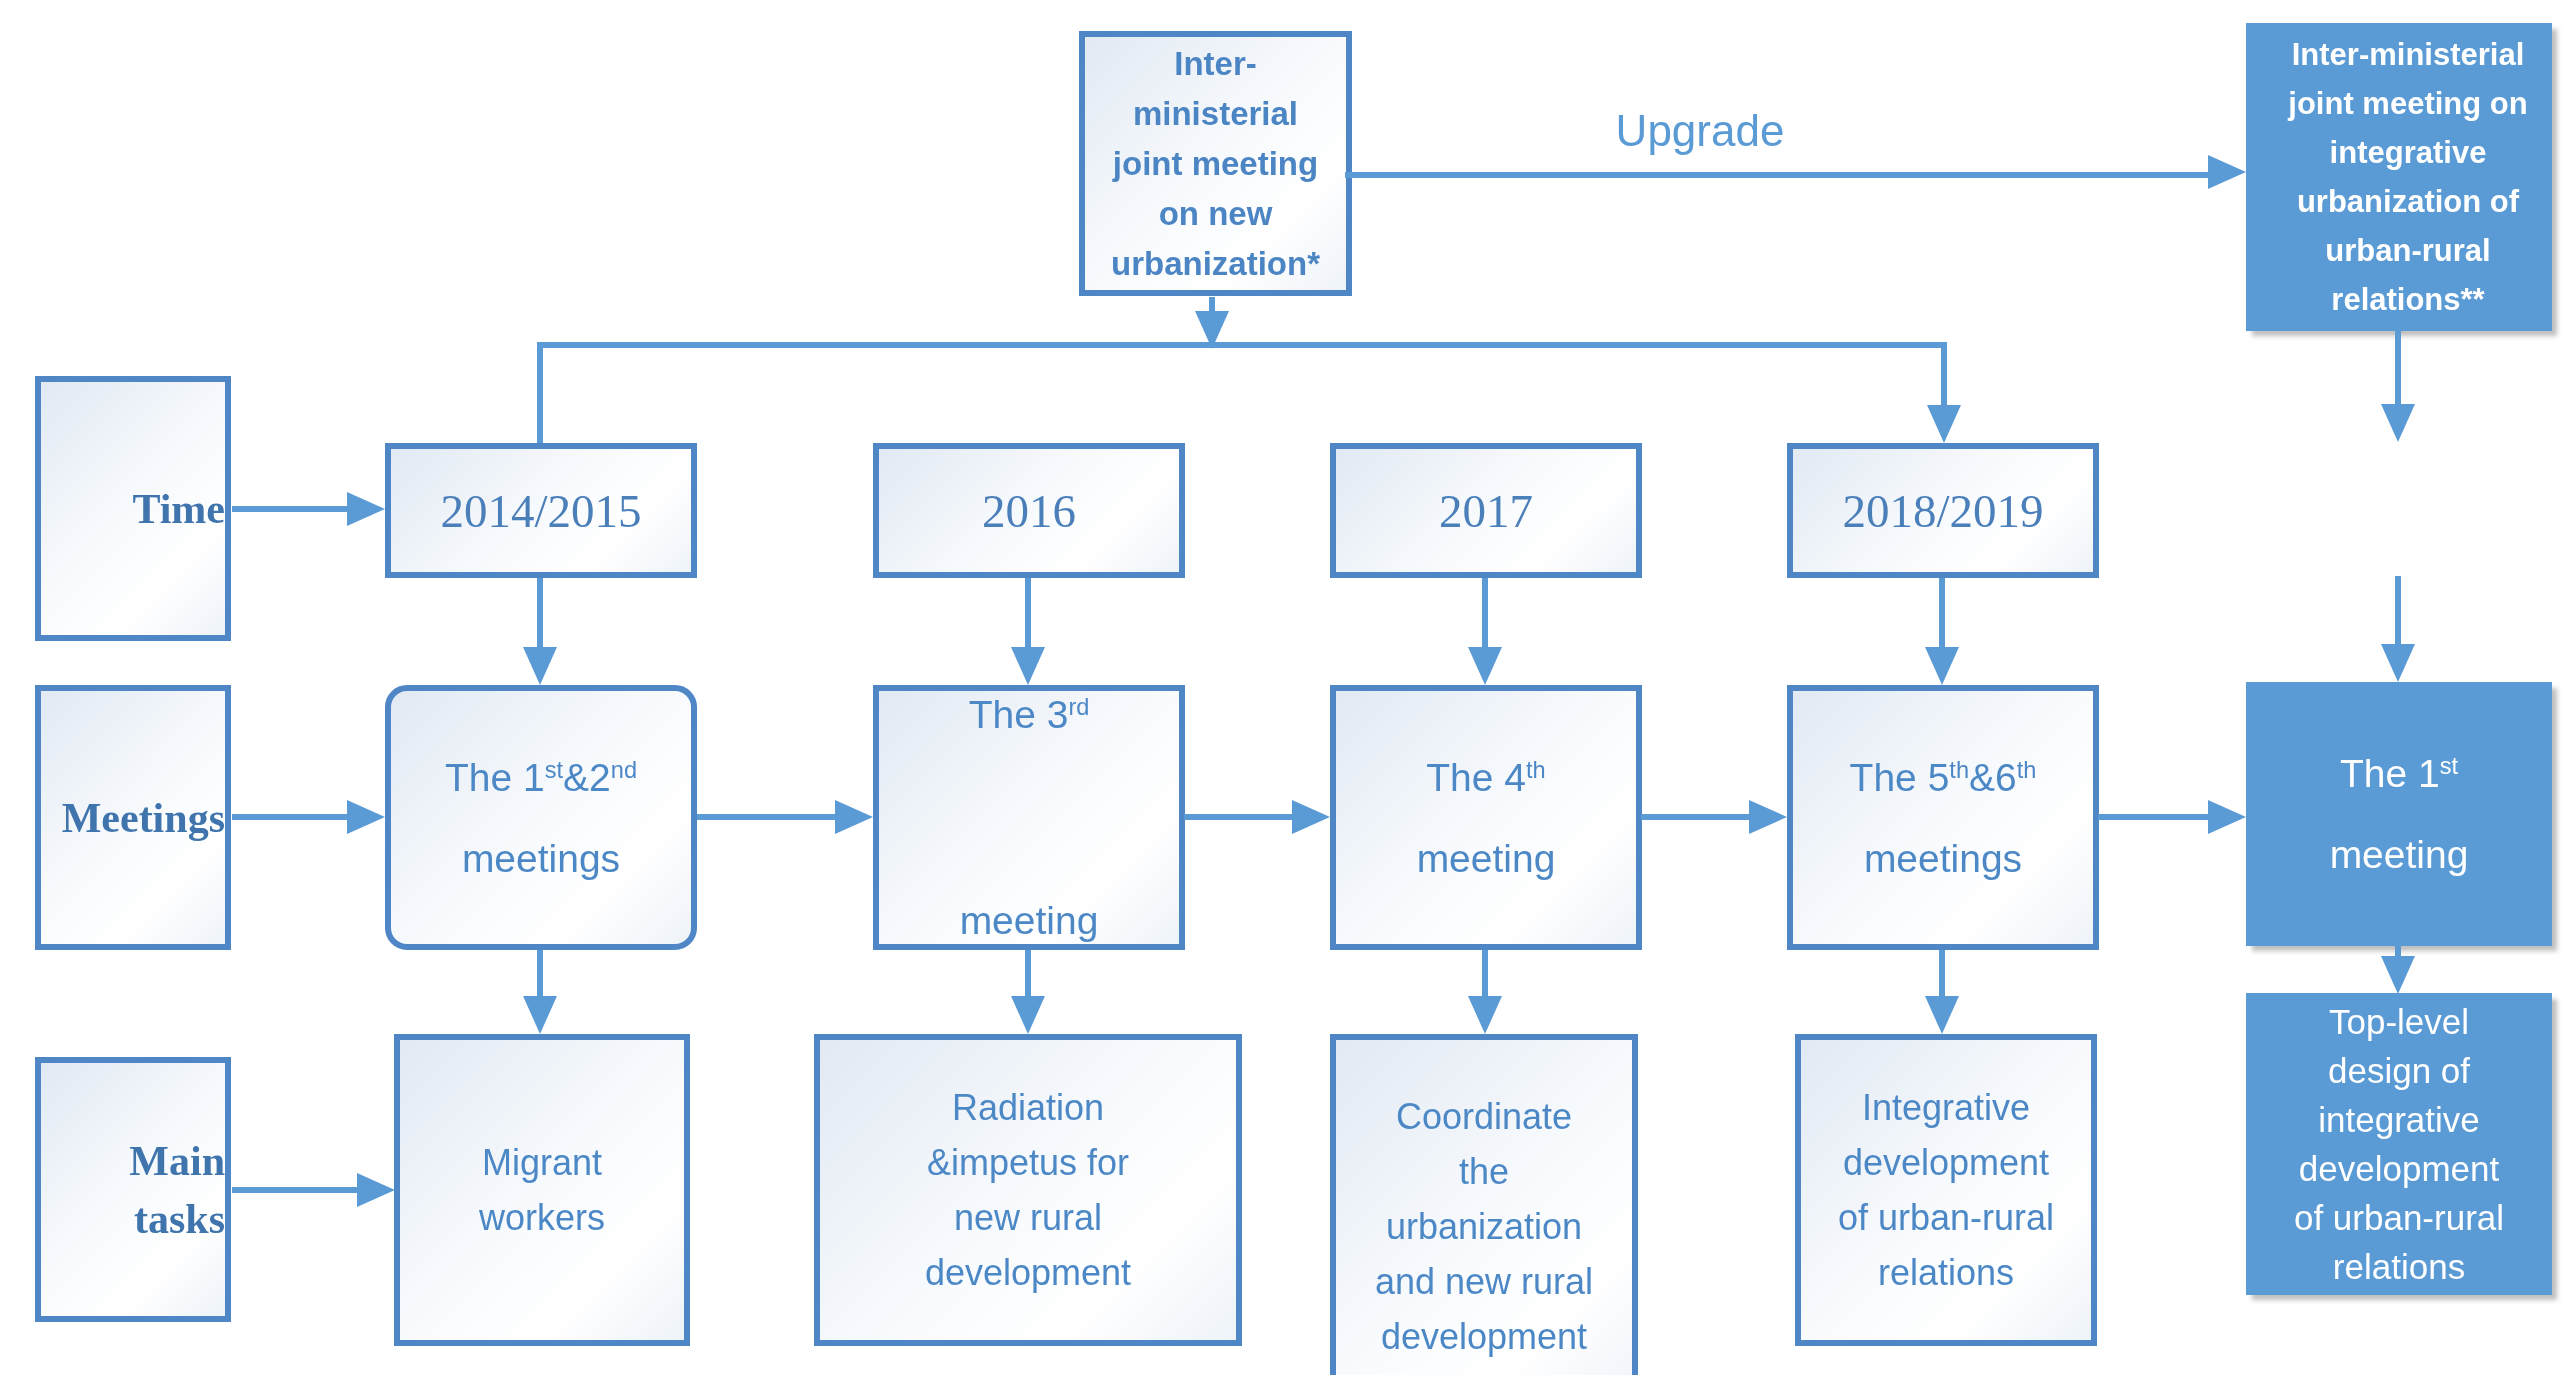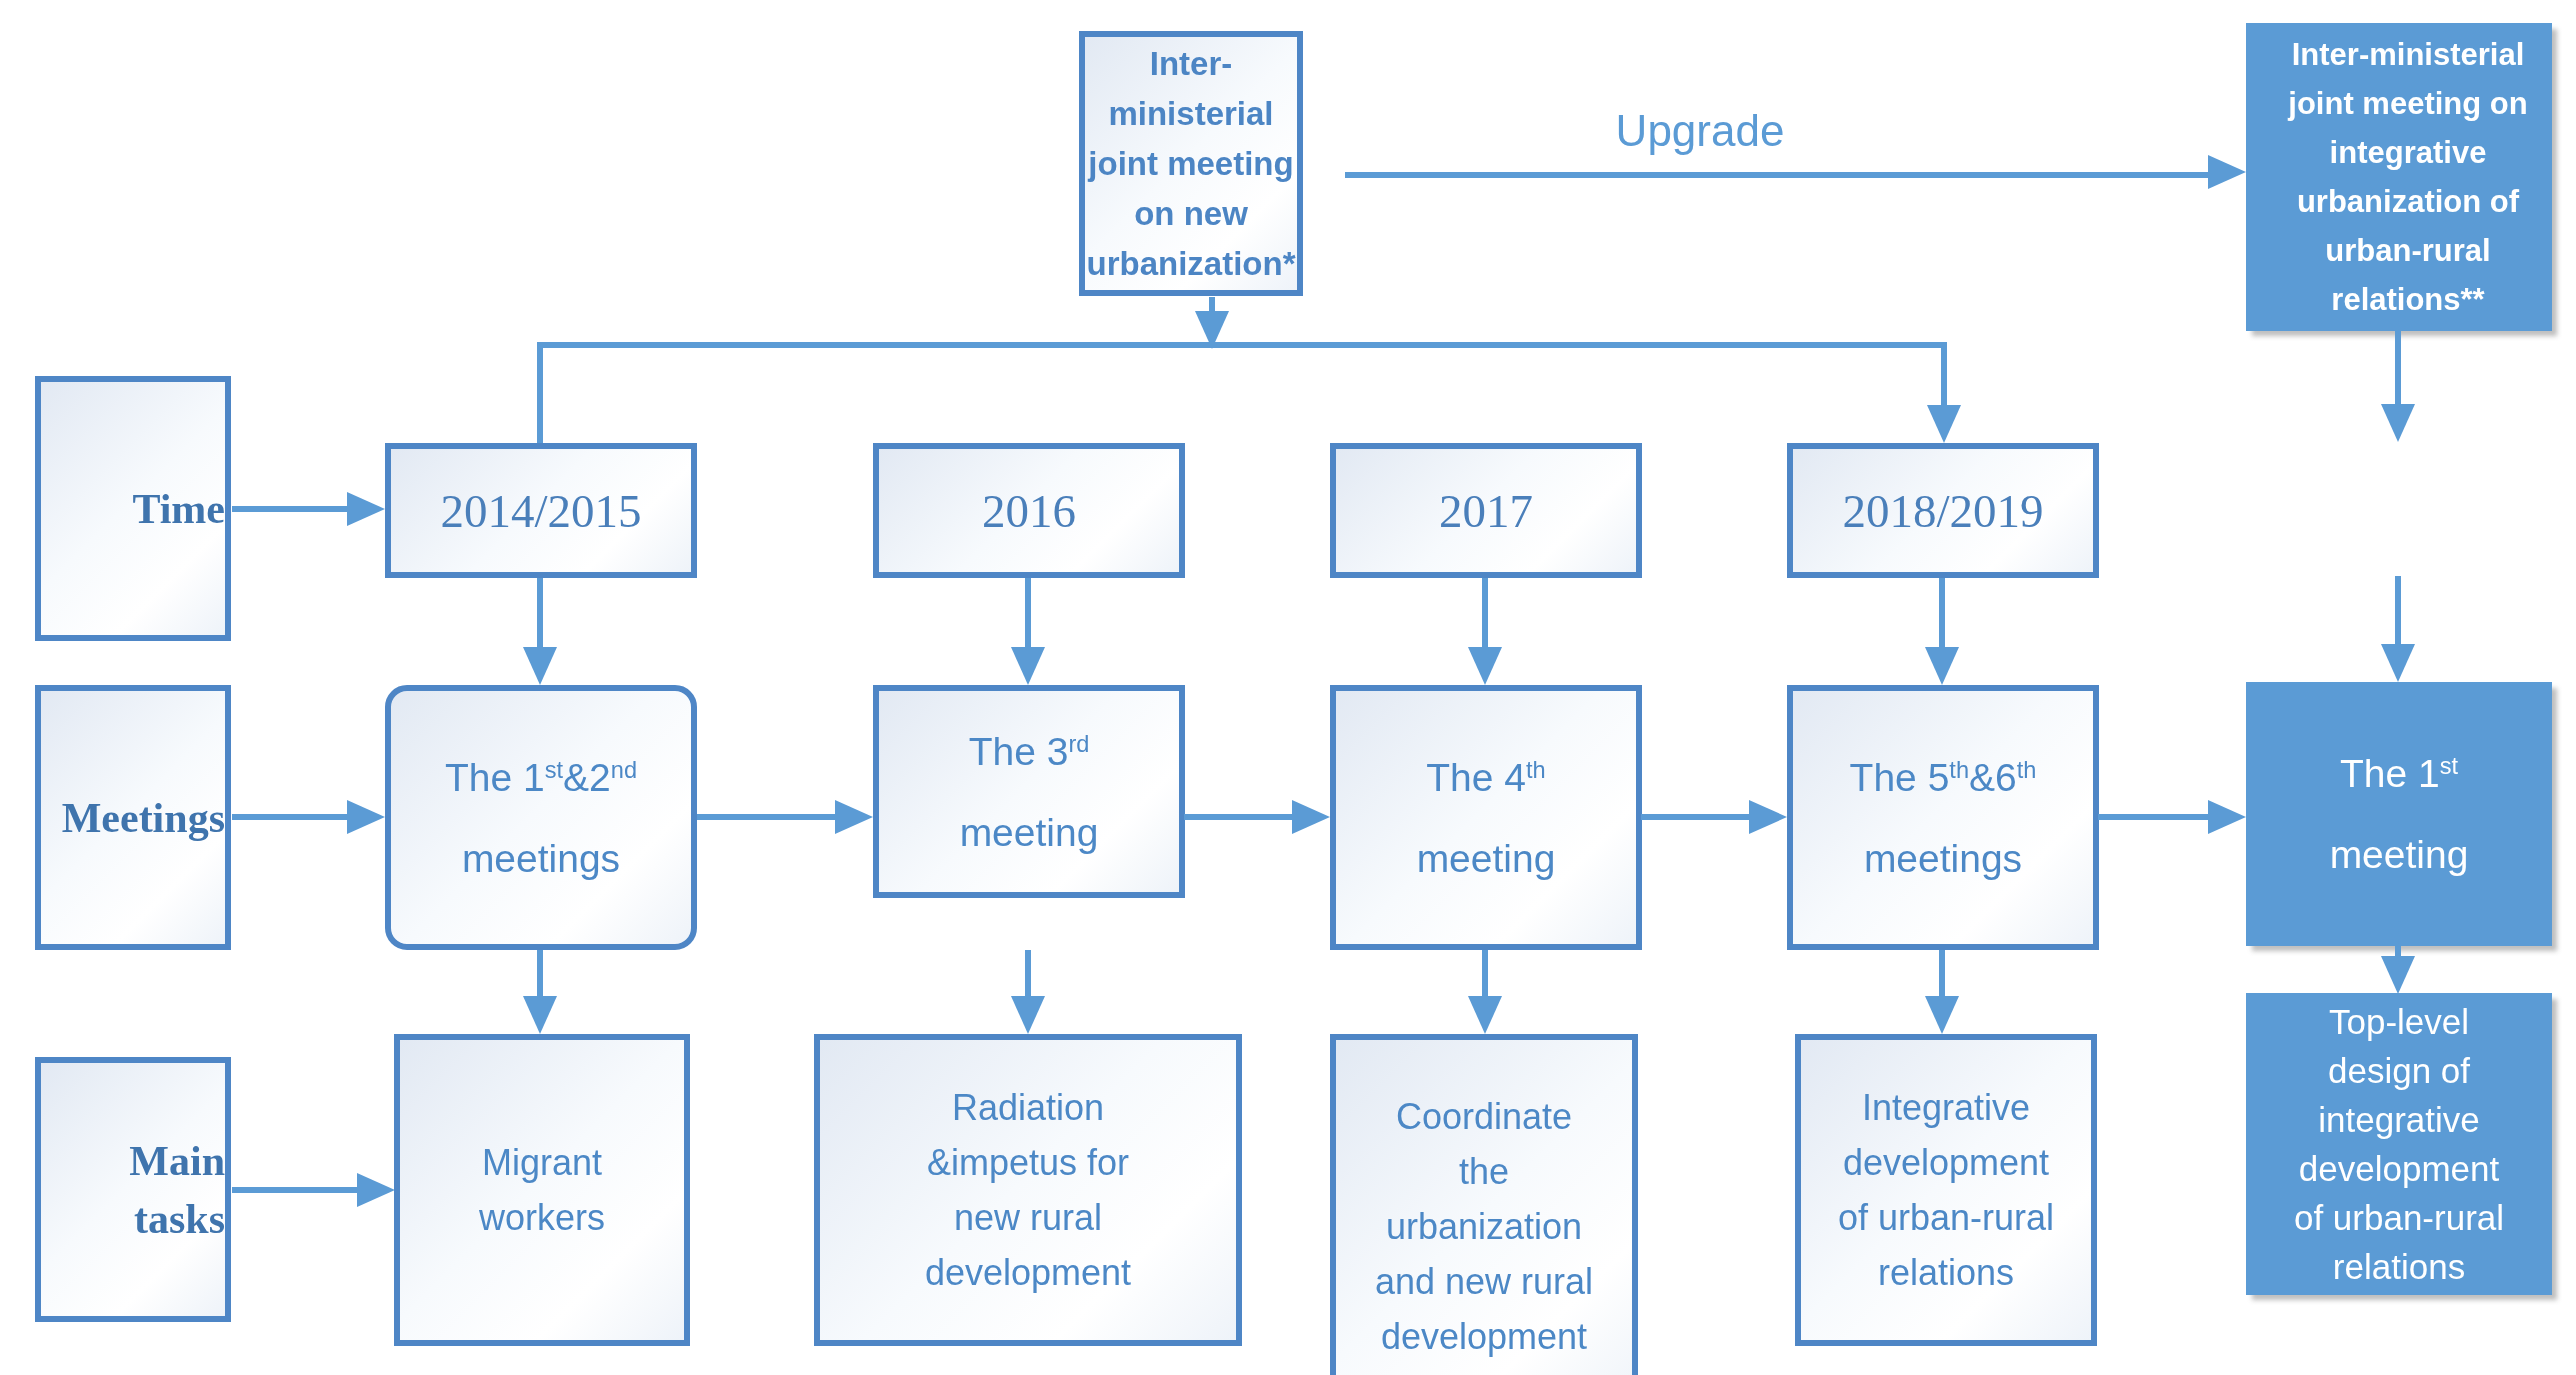--- a/index.html
+++ b/index.html
@@ -31,21 +31,21 @@
   .arr-r{position:absolute;width:0;height:0;border-top:17.3px solid transparent;
          border-bottom:17.3px solid transparent;border-left:38px solid #5b9bd5;}
   .arr-d{position:absolute;width:0;height:0;border-left:17.3px solid transparent;
          border-right:17.3px solid transparent;border-top:38px solid #5b9bd5;}
 </style>
 </head>
 <body>
 
 <div class="canvas">
 
-  <div class="box box-light origin-text" style="left:1079px;top:31px;width:224px;height:265px;">
+  <div class="box box-light origin-text" style="left:1079px;top:31px;width:273px;height:265px;">
     <div>Inter-</div>
     <div>ministerial</div>
     <div>joint meeting</div>
     <div>on new</div>
     <div>urbanization*</div>
   </div>
 
   <div class="upgrade-label" style="left:1386px;top:106px;width:628px;">Upgrade</div>
   <div class="hline" style="left:1345px;top:172px;width:864px;"></div>
   <div class="arr-r" style="left:2208px;top:155px;"></div>
@@ -106,21 +106,21 @@
   <div class="arr-d" style="left:1468px;top:647px;"></div>
   <div class="vline" style="left:1939px;top:578px;height:72px;"></div>
   <div class="arr-d" style="left:1925px;top:647px;"></div>
   <div class="vline" style="left:2395px;top:330px;height:75px;"></div>
   <div class="arr-d" style="left:2381px;top:404px;"></div>
 
   <div class="box box-light meet-text" style="left:385px;top:685px;width:312px;height:265px;border-radius:22px;">
     <div class="meet-line1"><span>The 1</span><span class="sup">st</span><span>&amp;2</span><span class="sup">nd</span></div>
     <div class="meet-line2">meetings</div>
   </div>
-  <div class="box box-light meet-text" style="left:873px;top:685px;width:312px;height:213px;">
+  <div class="box box-light meet-text" style="left:873px;top:685px;width:312px;height:265px;justify-content:space-between;">
     <div class="meet-line1"><span>The 3</span><span class="sup">rd</span></div>
     <div class="meet-line2">meeting</div>
   </div>
   <div class="box box-light meet-text" style="left:1330px;top:685px;width:312px;height:265px;">
     <div class="meet-line1"><span>The 4</span><span class="sup">th</span></div>
     <div class="meet-line2">meeting</div>
   </div>
   <div class="box box-light meet-text" style="left:1787px;top:685px;width:312px;height:265px;">
     <div class="meet-line1"><span>The 5</span><span class="sup">th</span><span>&amp;6</span><span class="sup">th</span></div>
     <div class="meet-line2">meetings</div>

